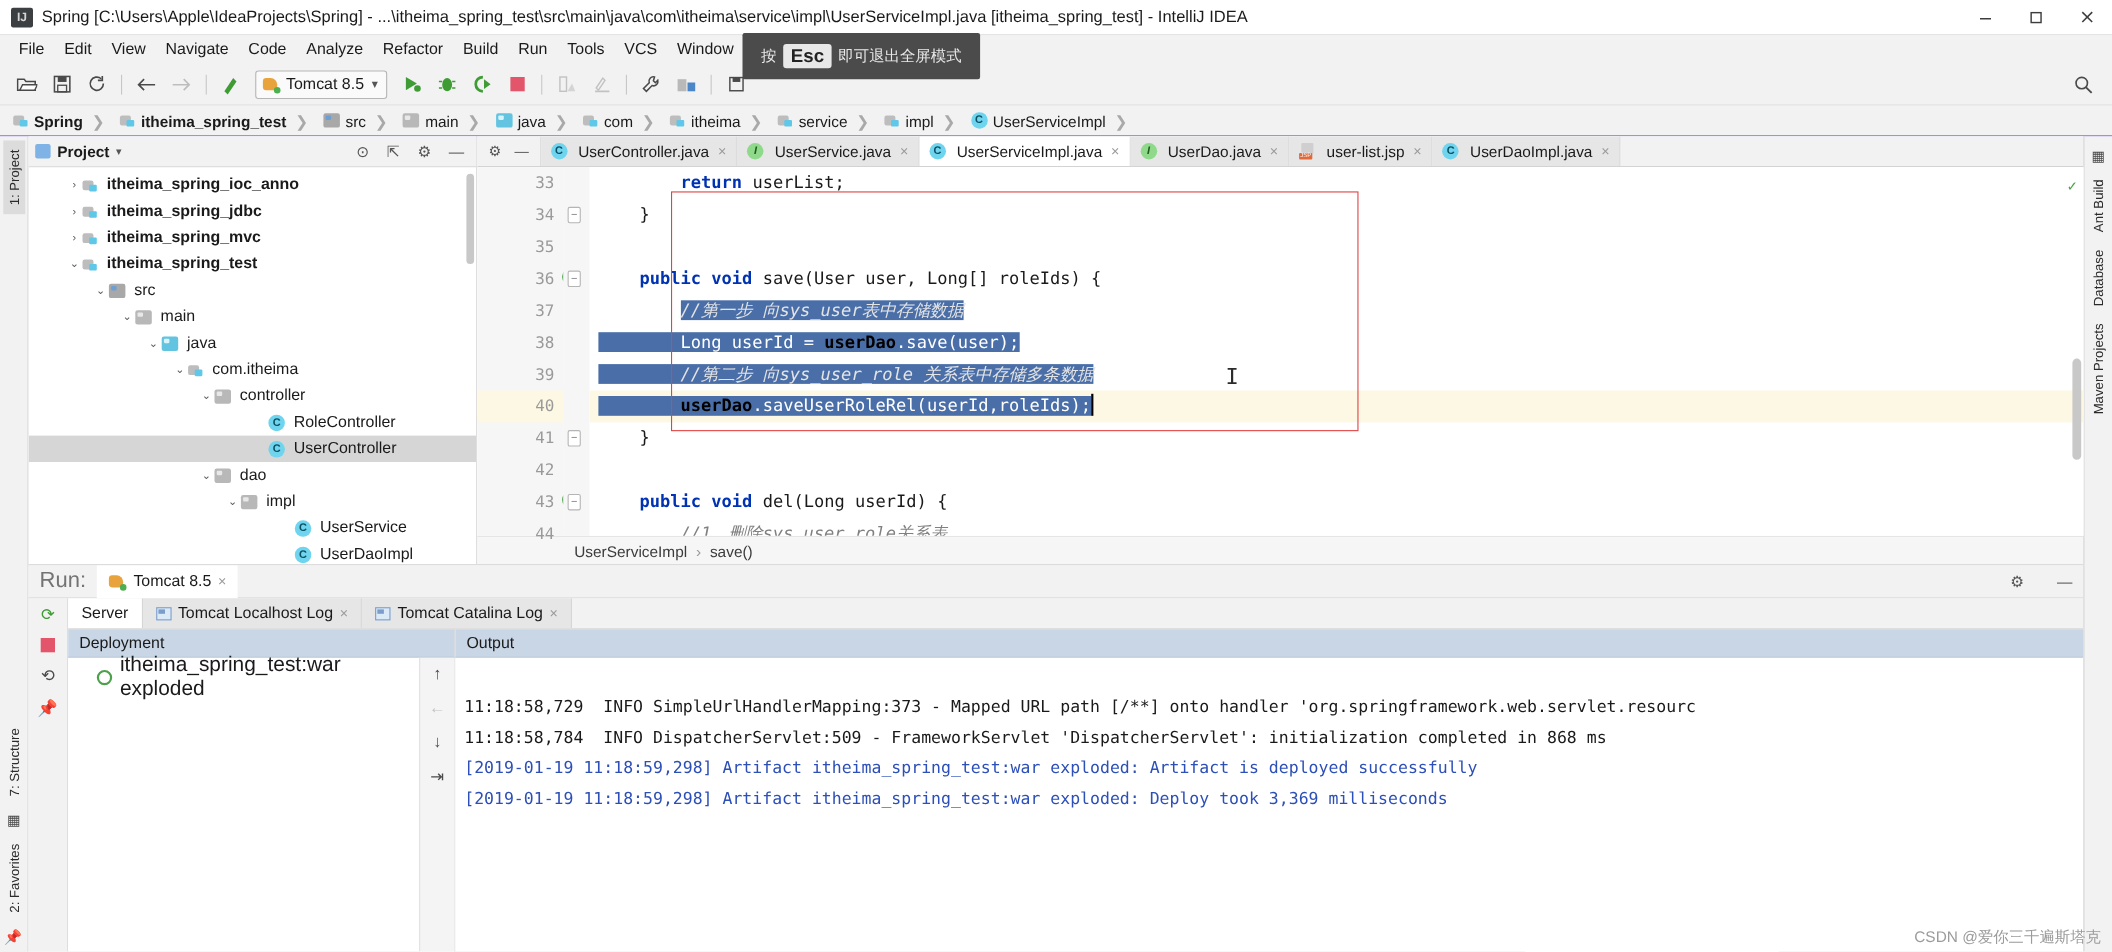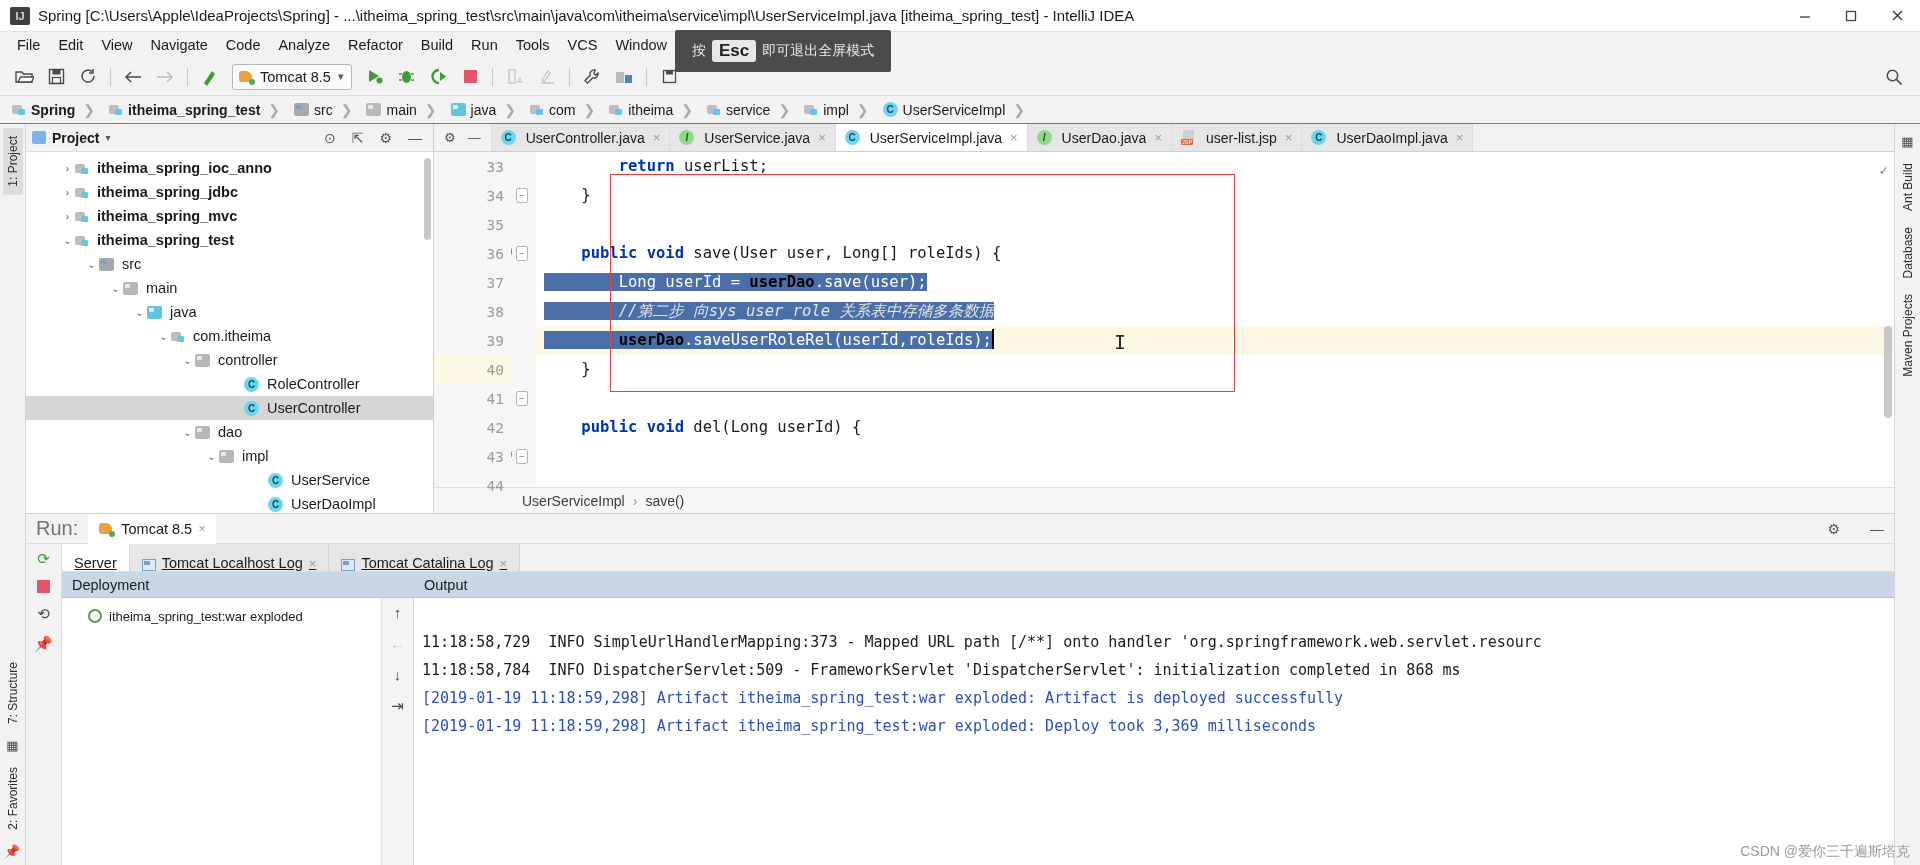--- a/index.html
+++ b/index.html
@@ -237,37 +237,37 @@
   .run-rail .ri { font-size: 15px; color: #4a4a4a; }
   .run-rail .sq { width: 13px; height: 13px; background: #e2556b; }
   .run-rail .grn { color: #3f9c35; }
 
   .run-content { flex: 1 1 auto; display: flex; flex-direction: column; min-width: 0; }
   .sub-tabs {
     height: 28px; flex: 0 0 28px; display: flex; align-items: stretch;
     background: #f2f2f2; border-bottom: 1px solid #dcdcdc;
   }
   .stab {
-    display: flex; align-items: flex-end; gap: 6px; padding: 0 12px; font-size: 14.5px;
-    color: #1a1a1a; background: #e6e6e6; border-right: 1px solid #d6d6d6; white-space: nowrap; text-decoration: underline;
+    display: flex; align-items: center; gap: 6px; padding: 0 12px; font-size: 14.5px;
+    color: #1a1a1a; background: #e6e6e6; border-right: 1px solid #d6d6d6; white-space: nowrap;
   }
   .stab.active { background: #ffffff; }
   .stab .x { color: #9a9a9a; font-size: 13px; }
   .stab .wico { width: 14px; height: 12px; border: 1px solid #7a9ec9; background: #dce9f7; position: relative; flex:0 0 14px;}
   .stab .wico::after{content:'';position:absolute;left:1px;top:1px;width:6px;height:4px;background:#7a9ec9;}
 
   .panes { flex: 1 1 auto; display: flex; min-height: 0; }
   .deploy-pane { width: 352px; flex: 0 0 352px; border-right: 1px solid #cfcfcf; display: flex; flex-direction: column; }
   .pane-hdr {
     height: 26px; flex: 0 0 26px; background: #c9d6e6; display: flex; align-items: center;
     padding-left: 10px; font-size: 14.5px; color: #1a1a1a; border-bottom: 1px solid #b7c6d8;
   }
   .deploy-body { flex: 1 1 auto; display: flex; background: #fff; }
   .deploy-list { flex: 1 1 auto; padding-top: 6px; }
-  .deploy-row { height: 24px; display: flex; align-items: center; gap: 7px; padding-left: 26px; font-size: 13px; color: #1a1a1a; }
+  .deploy-row { height: 24px; display: flex; align-items: center; gap: 7px; padding-left: 26px; font-size: 19px; color: #1a1a1a; }
   .ok-circle { width: 14px; height: 14px; border-radius: 50%; border: 2px solid #4aa34a; flex: 0 0 14px; }
   .deploy-side { width: 32px; flex: 0 0 32px; background: #f4f4f4; border-left: 1px solid #e2e2e2;
     display: flex; flex-direction: column; align-items: center; padding-top: 6px; gap: 14px; font-size: 15px; color: #4a4a4a; }
 
   .out-pane { flex: 1 1 auto; display: flex; flex-direction: column; min-width: 0; }
   .console {
     flex: 1 1 auto; background: #fff; overflow: hidden;
     font-family: "DejaVu Sans Mono", monospace; font-size: 15px; line-height: 28px;
     padding: 2px 0 0 8px; white-space: pre; color: #1a1a1a;
   }
@@ -663,26 +663,28 @@
               <div class="foldmark" style="top:94px;left:4px;">−</div>
               <div class="foldmark" style="top:239px;left:4px;">−</div>
               <div class="foldmark" style="top:297px;left:4px;">−</div>
             </div>
 
             <div class="code">
               <div class="cline"><span class="kw">        return</span> userList;</div>
               <div class="cline">    }</div>
               <div class="cline"> </div>
               <div class="cline"><span class="kw">    public void </span>save(User user, Long[] roleIds) {</div>
+              <div class="cline">        <span class="sel"><span class="cmt">//第一步 向<i>sys_user</i>表中存储数据</span></span></div>
               <div class="cline"><span class="sel">        Long userId = <span class="fld">userDao</span>.save(user);</span></div>
               <div class="cline"><span class="sel">        <span class="cmt">//第二步 向<i>sys_user_role</i> 关系表中存储多条数据</span></span></div>
               <div class="cline cur"><span class="sel">        <span class="fld">userDao</span>.saveUserRoleRel(userId,roleIds);</span><span class="caretbar"></span></div>
               <div class="cline">    }</div>
               <div class="cline"> </div>
               <div class="cline"><span class="kw">    public void </span>del(Long userId) {</div>
+              <div class="cline">        <span class="cmt">//1、删除<i>sys_user_role</i>关系表</span></div>
 
               <div class="redbox" style="left:74px; top:22px; width:625px; height:218px;"></div>
               <div class="mouse-caret" style="left:578px; top:176px;">I</div>
               <div class="ed-check">✓</div>
               <div class="ed-scroll-v" style="top:174px; height:92px;"></div>
             </div>
           </div>
 
           <div class="bread-bottom">
             <span>UserServiceImpl</span>

